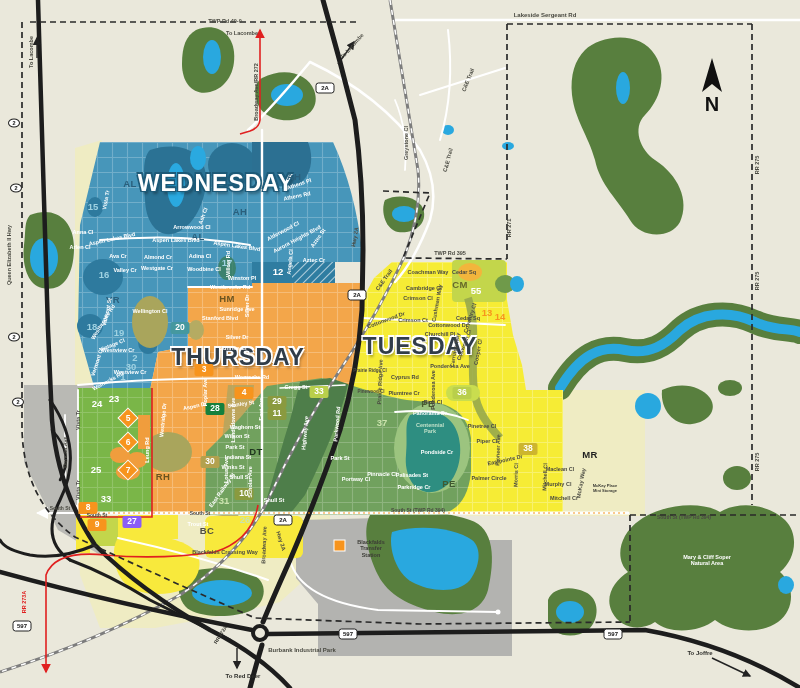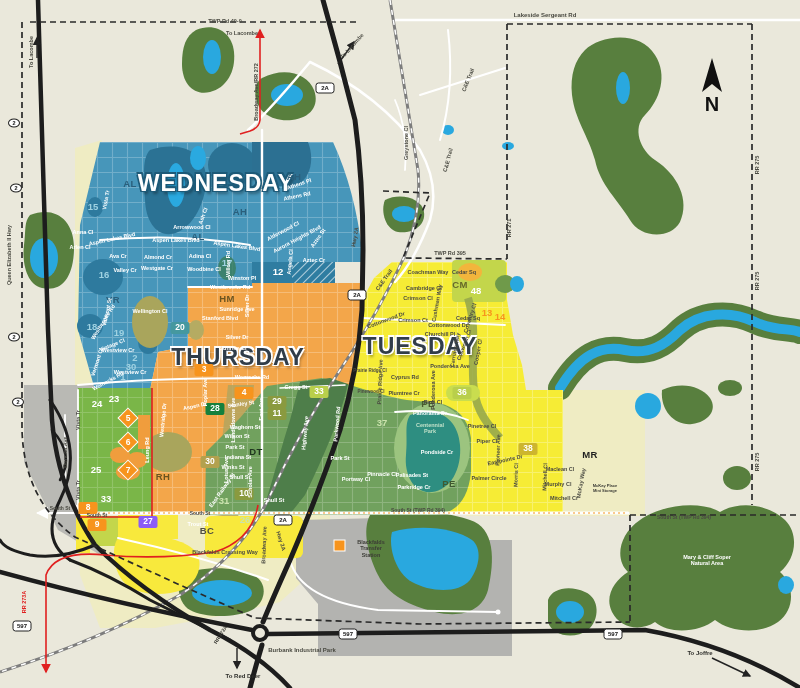--- a/index.html
+++ b/index.html
@@ -276,24 +276,24 @@
       <div class="lbl chip" style="background: #15803d; left: 215px; top: 409px; transform: translate(-50%, -50%);">28</div>
       <div class="lbl chip" style="background: rgb(179, 161, 78); left: 210px; top: 462px; transform: translate(-50%, -50%);">30</div>
       <div class="lbl chip" style="background: rgb(138, 154, 63); left: 277px; top: 402px; transform: translate(-50%, -50%);">29</div>
       <div class="lbl chip" style="background: rgb(138, 154, 63); left: 277px; top: 414px; transform: translate(-50%, -50%);">11</div>
       <div class="lbl chip" style="background: rgb(138, 154, 63); left: 244px; top: 494px; transform: translate(-50%, -50%);">10</div>
       <div class="lbl numtxt" style="color: rgb(203, 227, 173); left: 224px; top: 501px; transform: translate(-50%, -50%);">31</div>
       <div class="lbl numtxt" style="color: rgb(203, 227, 173); left: 245px; top: 520px; transform: translate(-50%, -50%);">26</div>
       <div class="lbl numtxt" style="color: rgb(203, 227, 173); left: 382px; top: 423px; transform: translate(-50%, -50%);">37</div>
       <div class="lbl chip" style="background: rgb(185, 207, 75); left: 319px; top: 392px; transform: translate(-50%, -50%);">33</div>
       <div class="lbl chip" style="background: rgb(185, 207, 75); left: 462px; top: 393px; transform: translate(-50%, -50%);">36</div>
-      <div class="lbl numtxt" style="color: rgb(255, 255, 255); left: 476px; top: 291px; transform: translate(-50%, -50%);">48</div>
+      <div class="lbl numtxt" style="color: rgb(255, 255, 255); left: 476px; top: 291px; transform: translate(-50%, -50%);">55</div>
       <div class="lbl numtxt" style="color: rgb(247, 148, 29); left: 487px; top: 313px; transform: translate(-50%, -50%);">13</div>
       <div class="lbl numtxt" style="color: rgb(247, 148, 29); left: 500px; top: 317px; transform: translate(-50%, -50%);">14</div>
-      <div class="lbl chip" style="background: #8b5cf6; left: 148px; top: 522px; transform: translate(-50%, -50%);">27</div>
+      <div class="lbl chip" style="background: #8b5cf6; left: 132px; top: 522px; transform: translate(-50%, -50%);">27</div>
       <div class="lbl chip" style="background: rgb(205, 181, 46); left: 528px; top: 449px; transform: translate(-50%, -50%);">38</div>
       <div class="lbl shield oval" style="left: 14px; top: 123px; transform: translate(-50%, -50%);">2</div>
       <div class="lbl shield oval" style="left: 16px; top: 188px; transform: translate(-50%, -50%);">2</div>
       <div class="lbl shield oval" style="left: 14px; top: 337px; transform: translate(-50%, -50%);">2</div>
       <div class="lbl shield oval" style="left: 18px; top: 402px; transform: translate(-50%, -50%);">2</div>
       <div class="lbl shield box" style="left: 325px; top: 88px; transform: translate(-50%, -50%);">2A</div>
       <div class="lbl shield box" style="left: 357px; top: 295px; transform: translate(-50%, -50%);">2A</div>
       <div class="lbl shield box" style="left: 283px; top: 520px; transform: translate(-50%, -50%);">2A</div>
       <div class="lbl shield box" style="left: 22px; top: 626px; transform: translate(-50%, -50%);">597</div>
       <div class="lbl shield box" style="left: 348px; top: 634px; transform: translate(-50%, -50%);">597</div>

